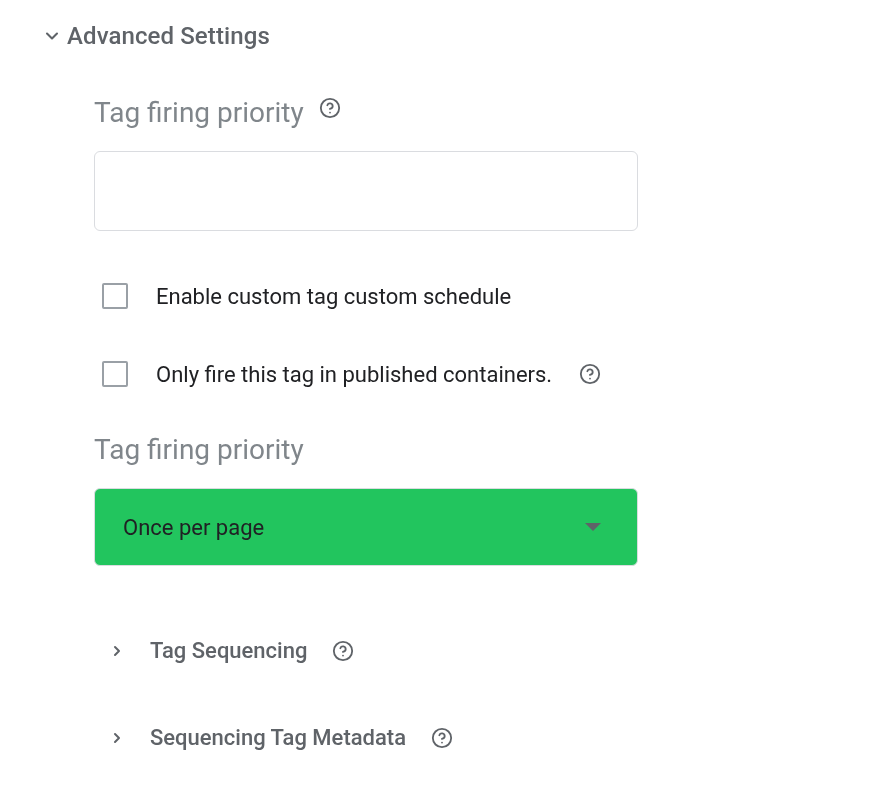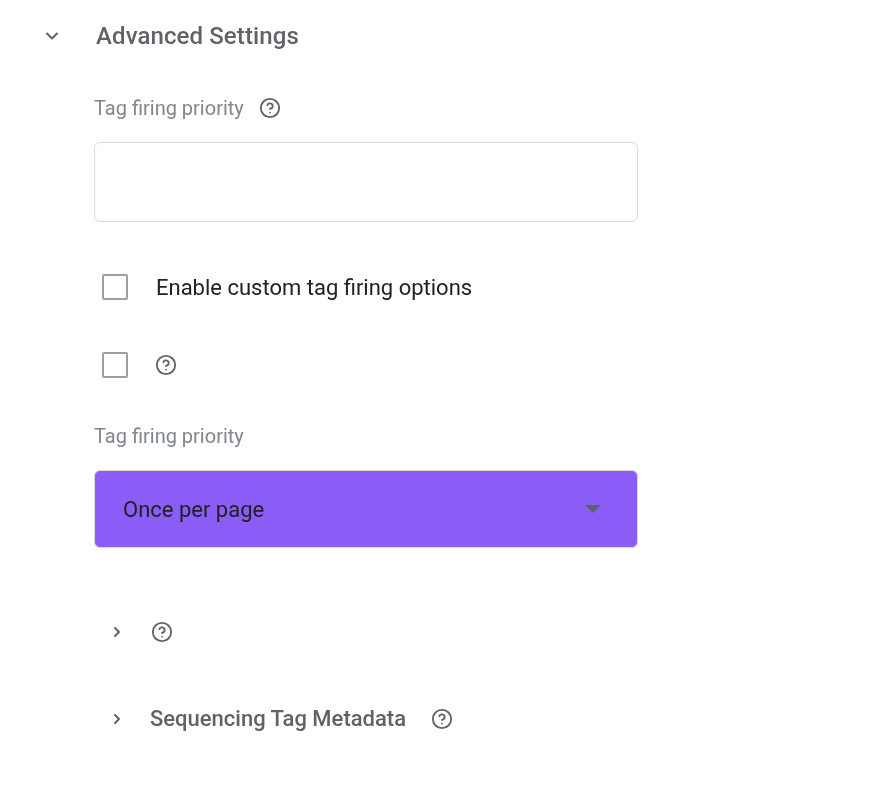--- a/index.html
+++ b/index.html
@@ -14,21 +14,21 @@
     width: 872px;
     height: 790px;
     position: relative;
     padding: 22px 0 0 40px;
   }
 
   
   .section-row {
     display: flex;
     align-items: center;
-    gap: 32px;
+    gap: 3px;
   }
   .chev {
     width: 24px;
     height: 24px;
     display: flex;
     align-items: center;
     justify-content: center;
     color: #5f6368;
     flex-shrink: 0;
   }
@@ -38,21 +38,21 @@
     color: #5f6368;
     letter-spacing: 0.1px;
   }
 
   .body {
     padding-left: 54px;
     max-width: 640px;
   }
 
   .field-label {
-    font-size: 20px;
+    font-size: 28px;
     color: #80868b;
     font-weight: 400;
     margin-top: 46px;
     display: flex;
     align-items: flex-start;
     gap: 14px;
   }
 
   .help-icon {
     width: 24px;
@@ -97,21 +97,21 @@
     font-weight: 400;
   }
   .check-row .help-icon { margin-left: -2px; }
 
   .select-wrap {
     margin-top: 22px;
     width: 544px;
     height: 78px;
     border: 1px solid #dadce0;
     border-radius: 6px;
-    background: #8b5cf6;
+    background: #22c55e;
     display: flex;
     align-items: center;
     padding: 0 24px 0 28px;
     justify-content: space-between;
   }
   .select-text {
     font-size: 22px;
     color: #202124;
   }
   .caret {
@@ -170,25 +170,26 @@
             <circle cx="12" cy="12" r="10"></circle>
             <path d="M9.09 9a3 3 0 0 1 5.83 1c0 2-3 3-3 3"></path>
             <line x1="12" y1="17" x2="12" y2="17"></line>
           </svg>
       </span>
     </div>
     <input type="text" class="text-input" value="" style="">
 
     <div class="check-row">
       <span class="checkbox"></span>
-      <span class="check-label">Enable custom tag firing options</span>
+      <span class="check-label">Enable custom tag custom schedule</span>
     </div>
 
     <div class="check-row">
       <span class="checkbox"></span>
+      <span class="check-label">Only fire this tag in published containers.</span>
       <span class="help-icon">
         <svg width="22" height="22" viewBox="0 0 24 24" fill="none" stroke="currentColor" stroke-width="2" stroke-linecap="round" stroke-linejoin="round">
             <circle cx="12" cy="12" r="10"></circle>
             <path d="M9.09 9a3 3 0 0 1 5.83 1c0 2-3 3-3 3"></path>
             <line x1="12" y1="17" x2="12" y2="17"></line>
           </svg>
       </span>
     </div>
 
     <div class="field-label">
@@ -198,20 +199,21 @@
       <span class="select-text">Once per page</span>
       <span class="caret"></span>
     </div>
 
     <div class="sub-row">
       <span class="sub-chev">
         <svg width="16" height="16" viewBox="0 0 24 24" fill="none" stroke="currentColor" stroke-width="3" stroke-linecap="round" stroke-linejoin="round">
             <polyline points="9 18 15 12 9 6"></polyline>
           </svg>
       </span>
+      <span class="sub-title">Tag Sequencing</span>
       <span class="help-icon">
         <svg width="22" height="22" viewBox="0 0 24 24" fill="none" stroke="currentColor" stroke-width="2" stroke-linecap="round" stroke-linejoin="round">
             <circle cx="12" cy="12" r="10"></circle>
             <path d="M9.09 9a3 3 0 0 1 5.83 1c0 2-3 3-3 3"></path>
             <line x1="12" y1="17" x2="12" y2="17"></line>
           </svg>
       </span>
     </div>
 
     <div class="sub-row">

